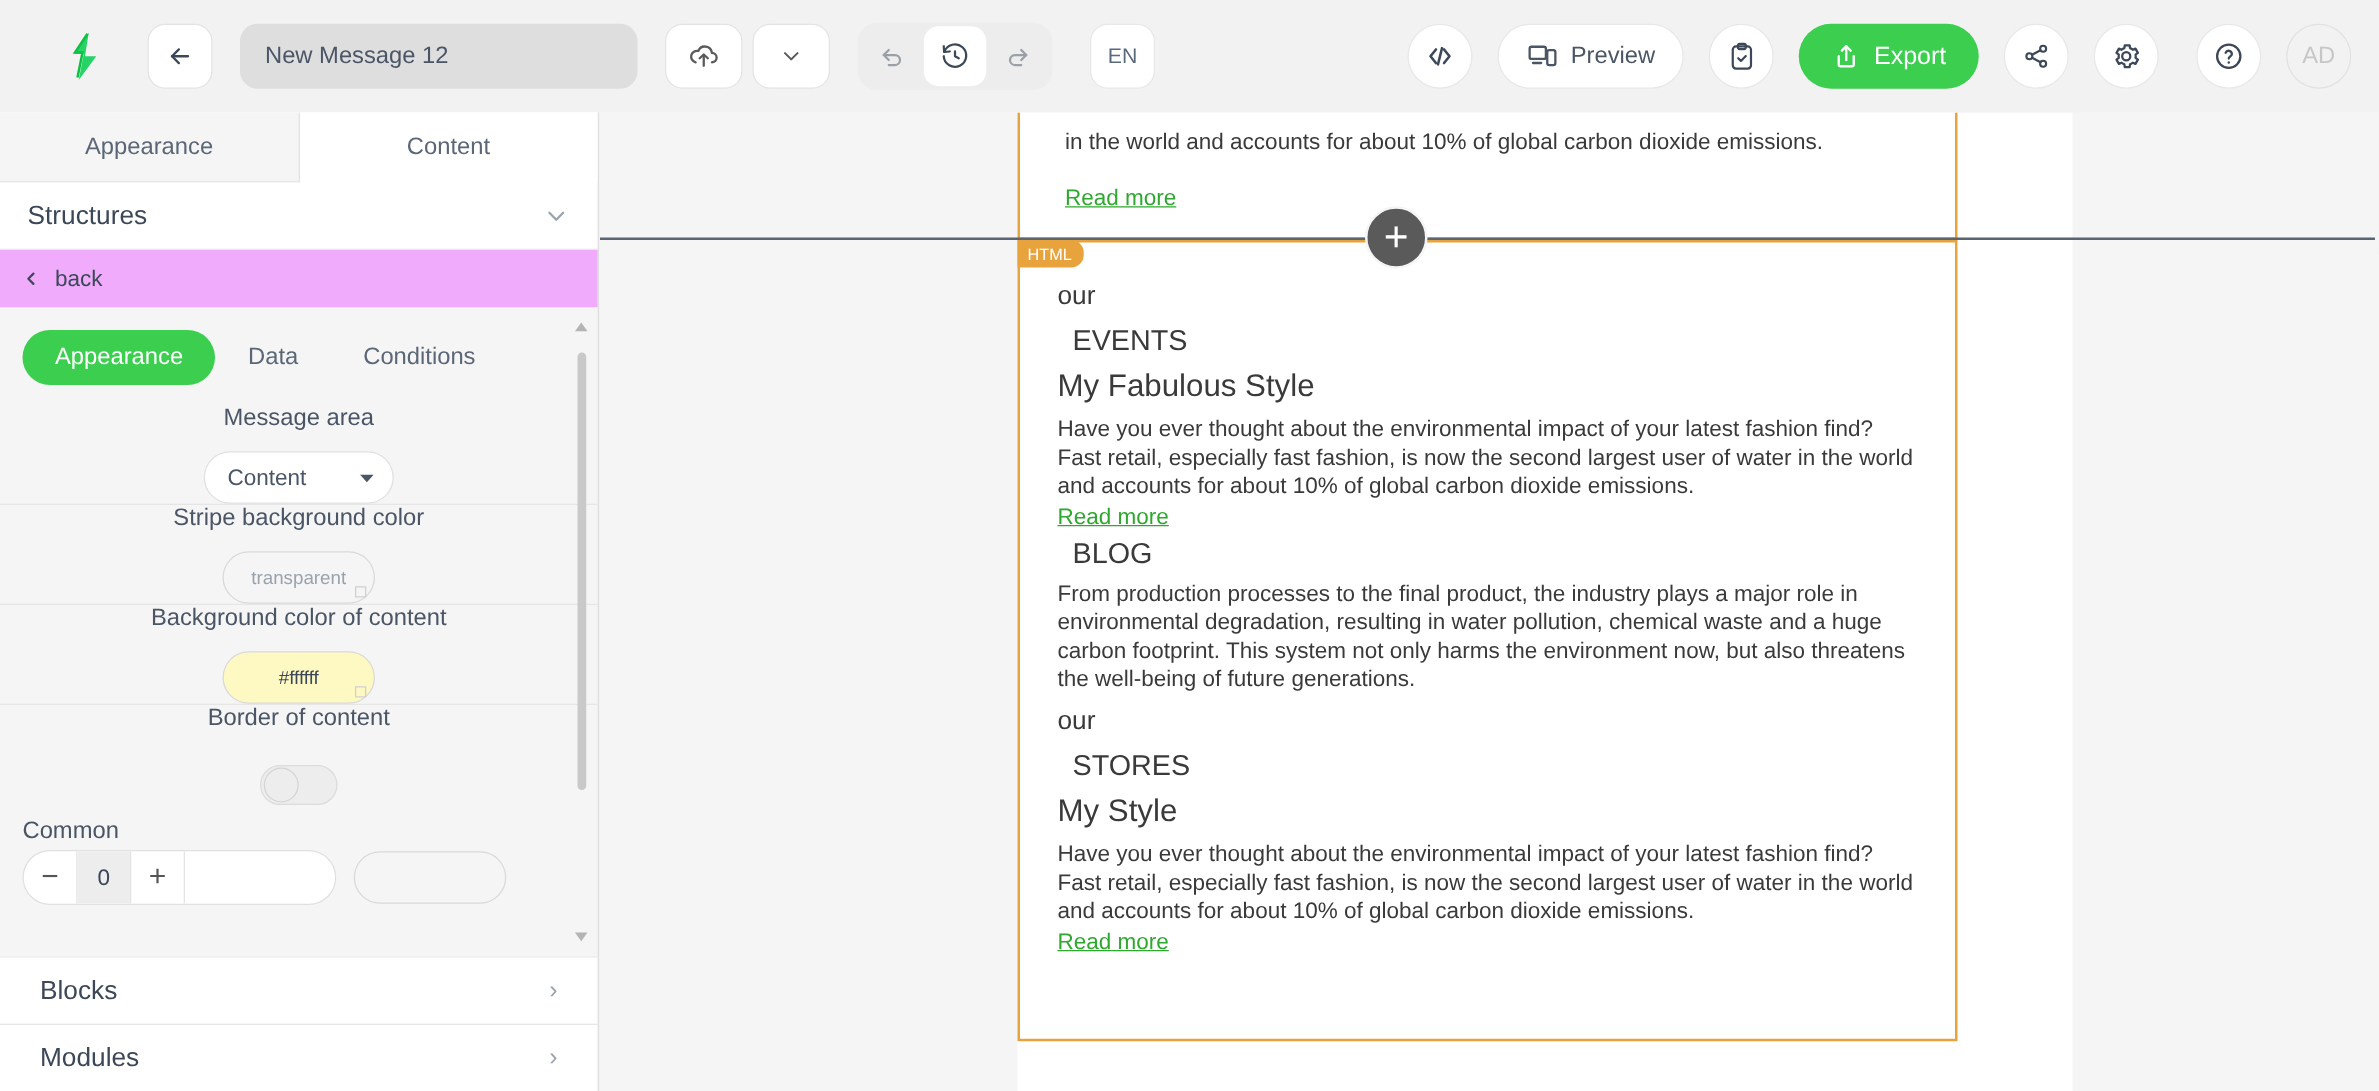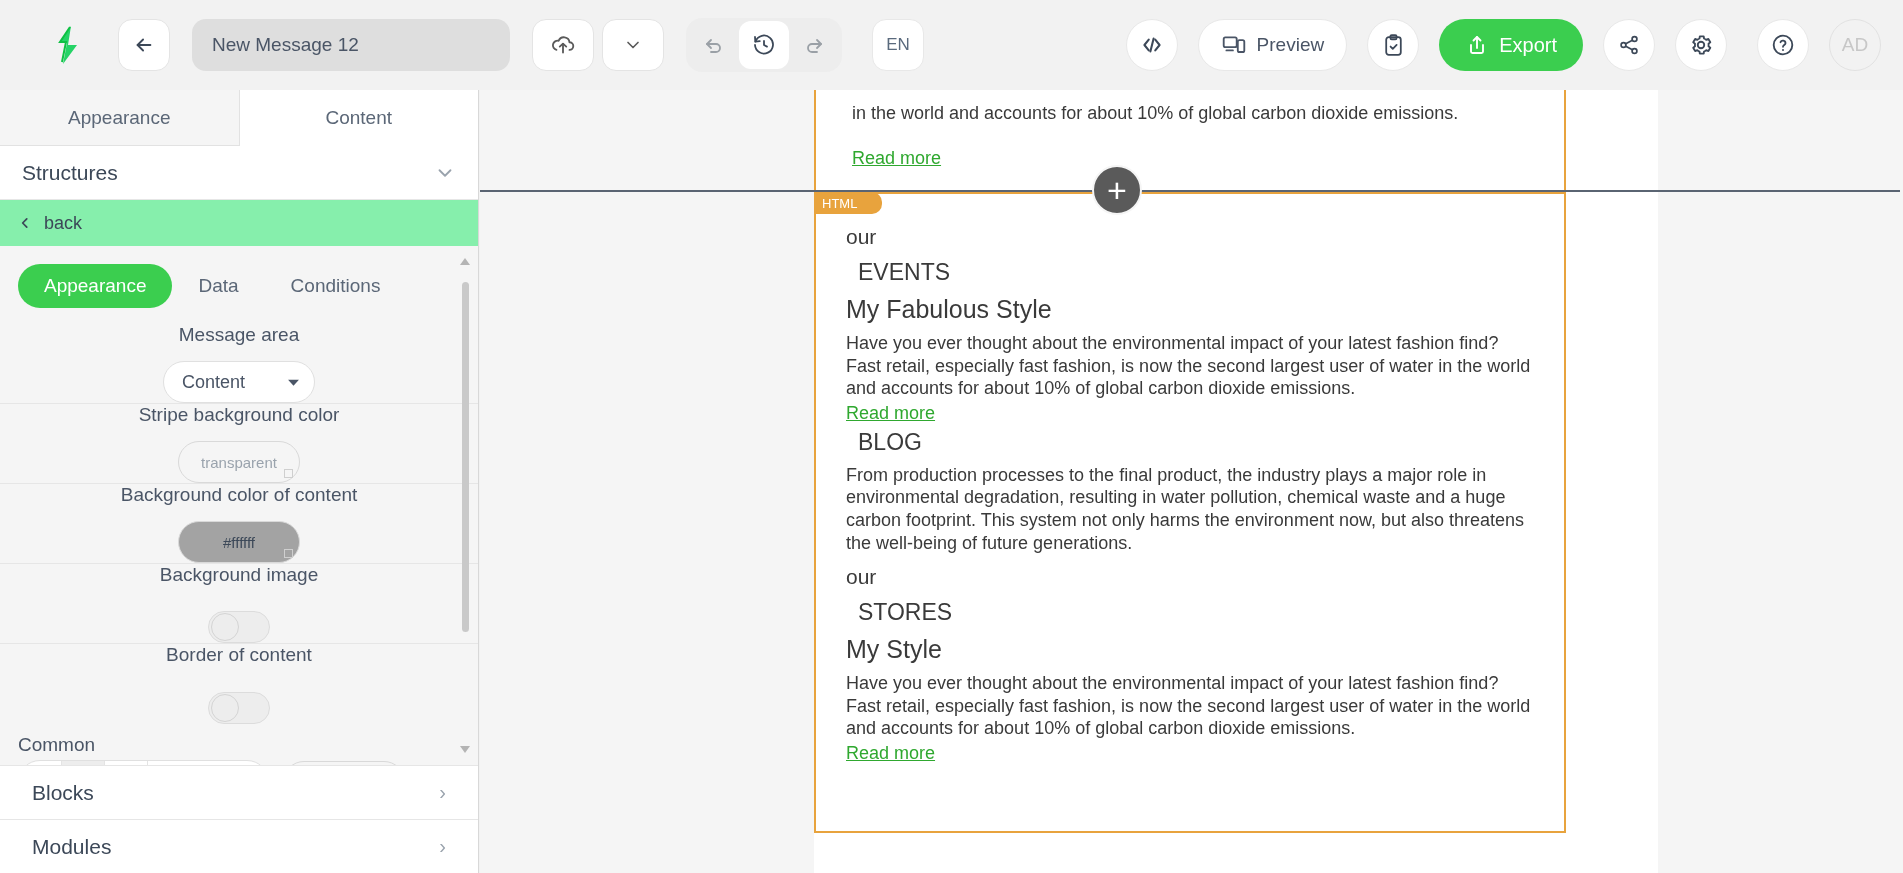--- a/index.html
+++ b/index.html
@@ -82,21 +82,21 @@
   .tab.inactive { background: #f5f5f5; border-right: 1px solid #e2e2e2; }
   .tab.active { background: #ffffff; border-bottom: 1px solid transparent; }
 
   .section-head {
     height: 54px; background: #ffffff; display: flex; align-items: center;
     justify-content: space-between; padding: 0 22px;
     font-size: 21px; color: #3c4858; cursor: pointer;
     border-bottom: 1px solid #e6e6e6;
   }
   .back-row {
-    height: 46px; background: #86efac; display: flex; align-items: center;
+    height: 46px; background: #f0abfc; display: flex; align-items: center;
     gap: 12px; padding: 0 18px; font-size: 18px; color: #3c4858; cursor: pointer;
   }
   .panel-scroll { position: relative; flex: 1; overflow: hidden; background: #f5f5f5; }
   .seg-row { display: flex; align-items: center; gap: 0; padding: 18px 18px 16px 18px; }
   .seg {
     font-size: 19px; color: #5b6777; padding: 0 26px; height: 44px;
     display: flex; align-items: center; justify-content: center; cursor: pointer;
     border-radius: 22px;
   }
   .seg.active { background: #3bce4f; color: #ffffff; }
@@ -111,21 +111,21 @@
     border: 1px solid #e0e0e0; display: flex; align-items: center;
     justify-content: space-between; padding: 0 14px 0 18px;
     font-size: 18px; color: #4a5566; cursor: pointer;
   }
   .color-box {
     width: 122px; height: 42px; border-radius: 21px; background: #f5f5f5;
     border: 1px solid #d9d9d9; display: flex; align-items: center;
     justify-content: center; position: relative;
     font-size: 15px; color: #9aa3ad; cursor: pointer;
   }
-  .color-box.white { background: #a3a3a3; color: #3c4858; text-align: right; }
+  .color-box.white { background: #fef9c3; color: #3c4858; text-align: right; }
   .swatch-corner {
     position: absolute; right: 6px; bottom: 4px; width: 9px; height: 9px;
     border: 1px solid #cfcfcf;
   }
   .toggle {
     width: 62px; height: 32px; border-radius: 16px; background: #ededed;
     border: 1px solid #dcdcdc; position: relative; cursor: pointer;
   }
   .toggle .knob {
     position: absolute; left: 2px; top: 1px; width: 28px; height: 28px;
@@ -200,21 +200,21 @@
     font-size: 34px; line-height: 1; cursor: pointer; z-index: 5;
     border: 2px solid #f5f5f5;
   }
   .block-html {
     position: absolute; left: 0; top: 102px; width: 752px; height: 641px;
     background: #ffffff; border: 2px solid #e8a33d;
   }
   .html-badge {
     position: absolute; left: -2px; top: -2px; height: 22px;
     background: #e8a33d; color: #ffffff; font-size: 13px;
-    display: flex; align-items: center; padding: 0 25px 0 8px;
+    display: flex; align-items: center; padding: 0 10px 0 8px;
     border-radius: 0 10px 10px 0;
   }
   .html-inner { padding: 26px 30px 0 30px; }
   .kicker { font-size: 21px; color: #3a3a3a; line-height: 34px; }
   .cat { font-size: 23px; color: #3a3a3a; line-height: 36px; margin-left: 12px; }
   .headline { font-size: 25px; color: #3a3a3a; line-height: 38px; }
   .body-txt { font-size: 18px; color: #3a3a3a; line-height: 22.6px; margin-top: 4px; }
   .rm2 { color: #2fa82f; text-decoration: underline; font-size: 18px; cursor: pointer; display: inline-block; margin-top: 3px; }
 </style>
 </head>
@@ -421,26 +421,20 @@
       </div>
 
       <div class="prop-row">
         <span class="prop-label">Background color of content</span>
         <div class="color-box white">
           <span>#ffffff</span>
           <span class="swatch-corner"></span>
         </div>
       </div>
 
-      <div class="prop-row">
-        <span class="prop-label">Background image</span>
-        <div class="toggle">
-          <span class="knob"></span>
-        </div>
-      </div>
 
       <div class="prop-row noline">
         <span class="prop-label">Border of content</span>
         <div class="toggle">
           <span class="knob"></span>
         </div>
       </div>
 
       <div class="common-label">Common</div>
 

